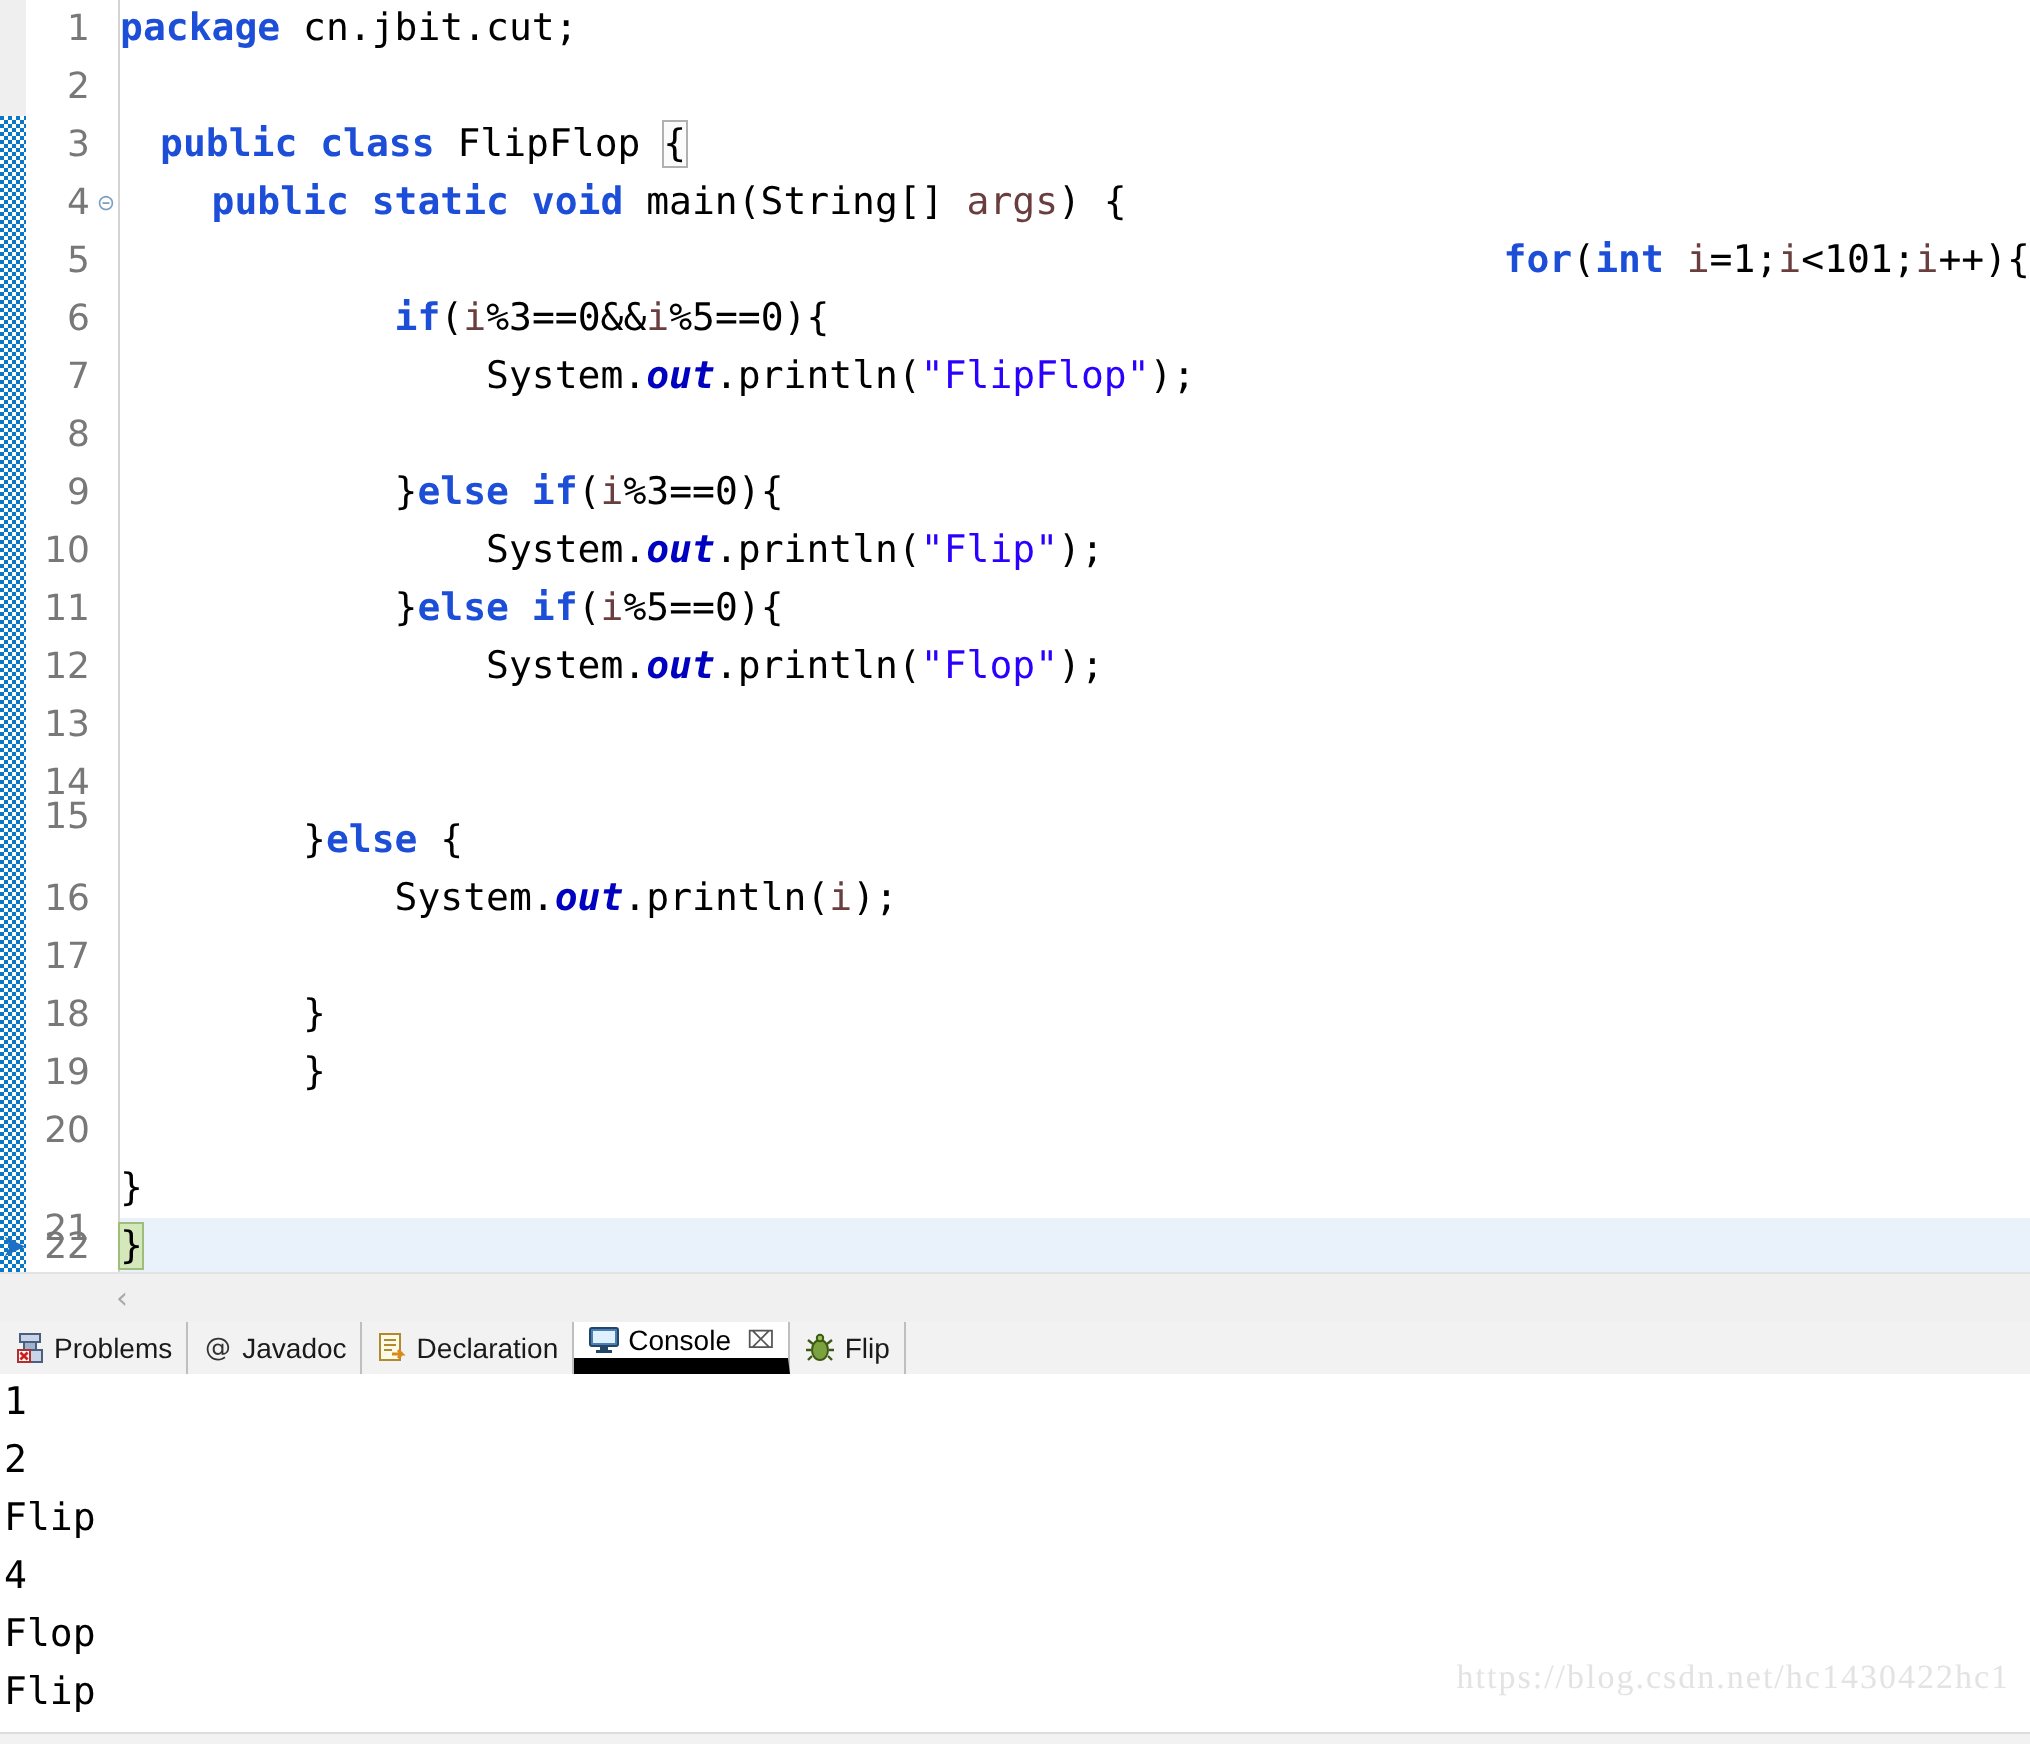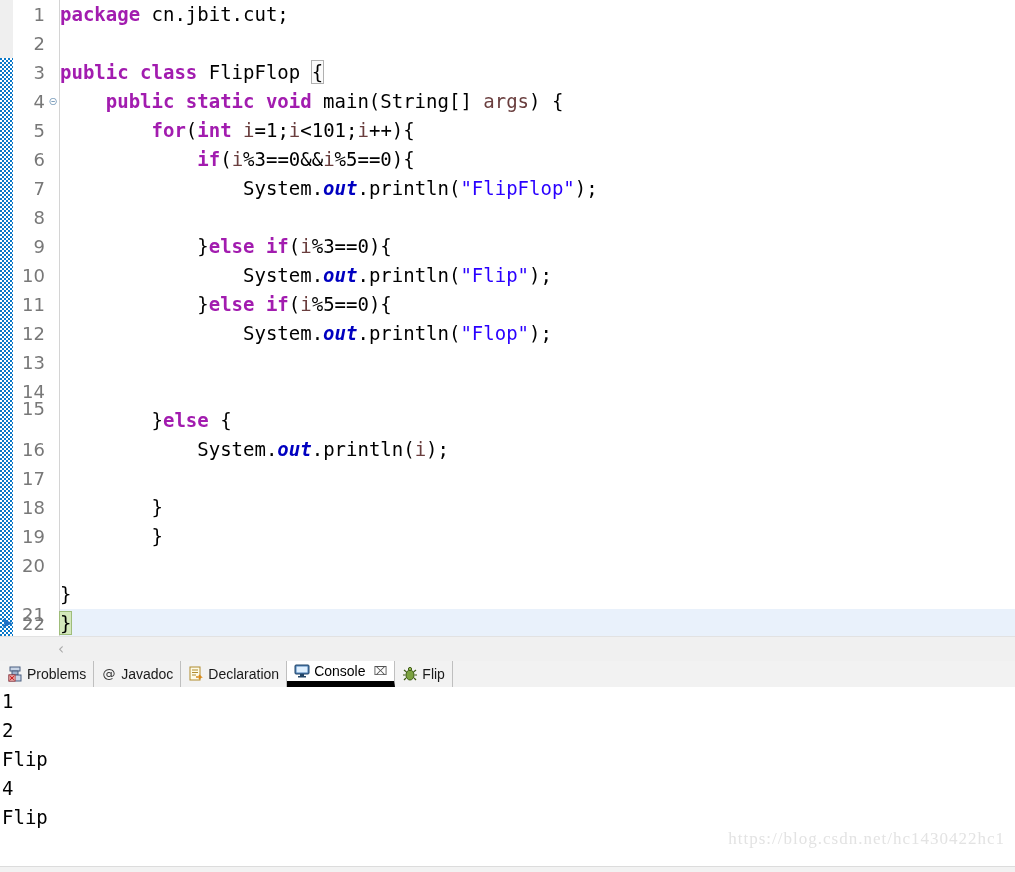--- a/index.html
+++ b/index.html
@@ -112,21 +112,21 @@
     height: 29px;
     line-height: 29px;
     font-size: 19px;
     white-space: pre;
     color: #000000;
     letter-spacing: 0px;
   }
   .cline.current {
     background: #e9f1fb;
   }
-  .kw   { color: #a21caf; font-weight: bold; }
+  .kw   { color: #1d4ed8; font-weight: bold; }
   .str  { color: #2a00ff; }
   .fld  { color: #0000c0; font-weight: bold; font-style: italic; }
   .var  { color: #6a3e3e; }
   .brk-grey  { outline: 1px solid #b0b0b0; background: #fbfbfb; }
   .brk-green { background: #d4e8bc; outline: 1px solid #9fbd7a; }
 
   
   #hscroll {
     position: absolute;
     left: 0; top: 636px;
@@ -174,21 +174,21 @@
     height: 26px;
     box-sizing: border-box;
     border-right: 1px solid #bfbfbf;
     font-size: 14px;
     color: #1a1a1a;
     background: #f2f2f2;
     cursor: default;
   }
   .tab.active {
     background: #ffffff;
-    border-bottom: 6px solid #000000;
+    border-bottom: 8px solid #000000;
     color: #000;
   }
   .tab .tlabel { white-space: nowrap; }
   .tab-close {
     font-size: 12px;
     color: #555;
     margin-left: 4px;
     font-family: "DejaVu Sans", sans-serif;
   }
   .ticon {
@@ -268,23 +268,23 @@
       <div class="ln" style="top: 600px;">21</div>
       <div class="ln" style="top: 609px;">22</div>
     </div>
   <div id="folding">
       <div class="fold-icon" style="top: 87px;">⊝</div>
     </div>
 
   <div id="code">
       <div class="cline" style="top: 0px;"><span></span><span class="kw">package </span><span>cn.jbit.cut;</span></div>
       <div class="cline" style="top: 29px;"><span></span></div>
-      <div class="cline" style="top: 58px;"><span></span><span class="kw">public class </span><span>FlipFlop </span><span class="brk-grey">{</span></div>
+      <div class="cline" style="top: 58px; margin-left: 20px;"><span></span><span class="kw">public class </span><span>FlipFlop </span><span class="brk-grey">{</span></div>
       <div class="cline" style="top: 87px;"><span>    </span><span class="kw">public static void </span><span>main(String[] </span><span class="var">args</span><span>) {</span></div>
-      <div class="cline" style="top: 116px;"><span>        </span><span class="kw">for</span><span>(</span><span class="kw">int </span><span class="var">i</span><span>=1;</span><span class="var">i</span><span>&lt;101;</span><span class="var">i</span><span>++){</span></div>
+      <div class="cline" style="top: 116px; text-align: right;"><span>        </span><span class="kw">for</span><span>(</span><span class="kw">int </span><span class="var">i</span><span>=1;</span><span class="var">i</span><span>&lt;101;</span><span class="var">i</span><span>++){</span></div>
       <div class="cline" style="top: 145px;"><span>            </span><span class="kw">if</span><span>(</span><span class="var">i</span><span>%3==0&amp;&amp;</span><span class="var">i</span><span>%5==0){</span></div>
       <div class="cline" style="top: 174px;"><span>                </span><span>System.</span><span class="fld">out</span><span>.println(</span><span class="str">"FlipFlop"</span><span>);</span></div>
       <div class="cline" style="top: 203px;"><span></span></div>
       <div class="cline" style="top: 232px;"><span>            </span><span>}</span><span class="kw">else if</span><span>(</span><span class="var">i</span><span>%3==0){</span></div>
       <div class="cline" style="top: 261px;"><span>                </span><span>System.</span><span class="fld">out</span><span>.println(</span><span class="str">"Flip"</span><span>);</span></div>
       <div class="cline" style="top: 290px;"><span>            </span><span>}</span><span class="kw">else if</span><span>(</span><span class="var">i</span><span>%5==0){</span></div>
       <div class="cline" style="top: 319px;"><span>                </span><span>System.</span><span class="fld">out</span><span>.println(</span><span class="str">"Flop"</span><span>);</span></div>
       <div class="cline" style="top: 348px;"><span></span></div>
       <div class="cline" style="top: 377px;"><span></span></div>
       <div class="cline" style="top: 406px;"><span>        </span><span>}</span><span class="kw">else</span><span> {</span></div>
@@ -345,18 +345,19 @@
             <circle cx="8" cy="3" r="1.6" fill="#9dc25c" stroke="#3d5a14"></circle>
           </svg></span>
         <span class="tlabel">Flip</span>
       </div>
     </div>
   <div id="console-body">
       <div class="oline">1</div>
       <div class="oline">2</div>
       <div class="oline">Flip</div>
       <div class="oline">4</div>
+      <div class="oline">Flop</div>
       <div class="oline">Flip</div>
     </div>
   <div id="watermark">https://blog.csdn.net/hc1430422hc1</div>
 </div>
 
 <div id="bottom-edge"></div>
 
 </body></html>

